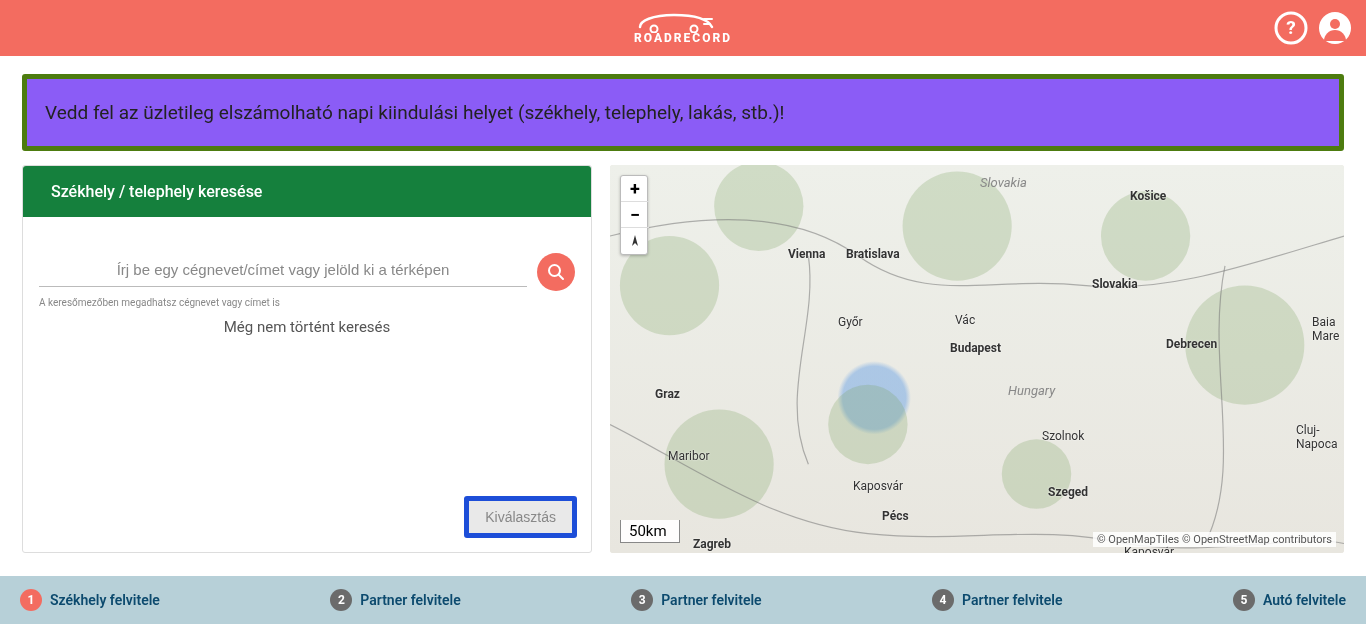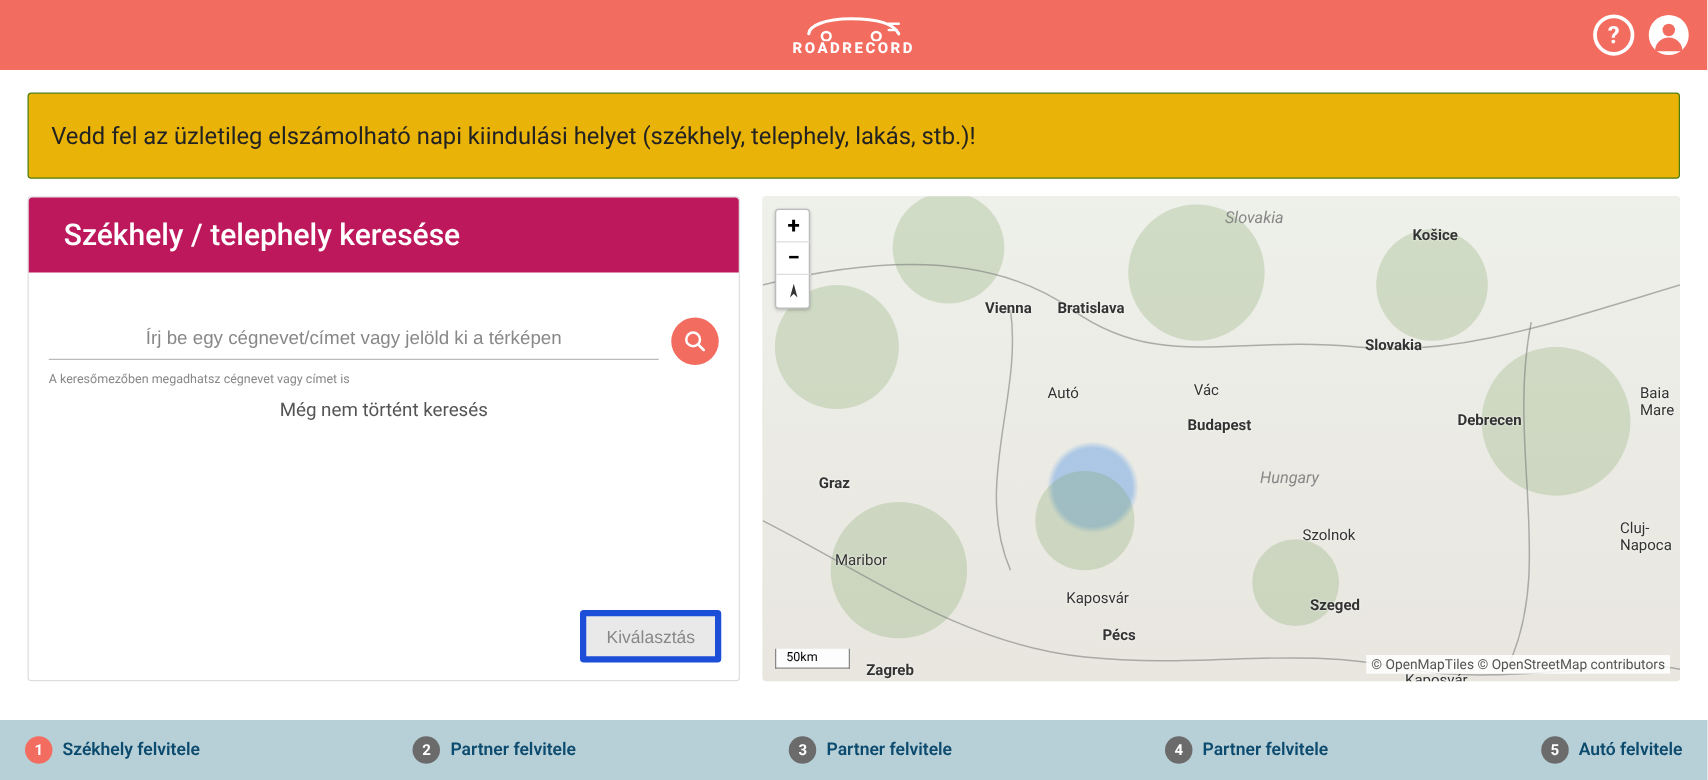--- a/index.html
+++ b/index.html
@@ -1,32 +1,32 @@
 <!DOCTYPE html>
 <html><head>
 <meta charset="utf-8">
 <style>
   * { margin: 0; padding: 0; box-sizing: border-box; }
   body { font-family: -apple-system, BlinkMacSystemFont, "Segoe UI", Roboto, Arial, sans-serif; background: #fff; width: 1366px; height: 624px; overflow: hidden; }
 
   
   .header { background: #f36c60; height: 56px; display: flex; align-items: center; justify-content: center; position: relative; }
-  .logo-wrap { display: flex; flex-direction: column; align-items: center; color: #fff; }
+  .logo-wrap { display: flex; flex-direction: column; align-items: flex-start; color: #fff; }
   .logo-text { font-size: 12px; font-weight: 800; letter-spacing: 2px; margin-top: -2px; }
   .header-icons { position: absolute; right: 14px; top: 50%; transform: translateY(-50%); display: flex; gap: 10px; align-items: center; }
   .circle-icon { width: 34px; height: 34px; border-radius: 50%; display: flex; align-items: center; justify-content: center; color: #f36c60; cursor: pointer; }
 
   
   .main { padding: 18px 22px 0 22px; }
-  .info-bar { background: #eab308; border: 1px solid #4d7c0f; border-radius: 3px; padding: 22px 18px; font-size: 19px; color: #222; }
+  .info-bar { background: #8b5cf6; border: 5px solid #4d7c0f; border-radius: 3px; padding: 22px 18px; font-size: 19px; color: #222; }
   .content-row { display: flex; gap: 18px; margin-top: 14px; }
 
   
   .search-panel { width: 570px; border: 1px solid #ddd; border-radius: 3px; background: #fff; display: flex; flex-direction: column; height: 388px; }
-  .panel-header { background: #be185d; color: #fff; font-size: 24px; font-weight: 500; padding: 16px 28px; border-radius: 3px 3px 0 0; }
+  .panel-header { background: #15803d; color: #fff; font-size: 16px; font-weight: 500; padding: 16px 28px; border-radius: 3px 3px 0 0; }
   .panel-body { padding: 36px 16px 0 16px; flex: 1; display: flex; flex-direction: column; }
   .search-row { display: flex; align-items: center; gap: 10px; }
   .search-input-wrap { flex: 1; border-bottom: 1px solid #bbb; padding-bottom: 4px; }
   .search-input { width: 100%; border: none; outline: none; font-size: 15px; color: #333; padding: 4px 0; text-align: center; }
   .search-input::placeholder { color: #888; }
   .search-btn { width: 38px; height: 38px; border-radius: 50%; background: #f36c60; display: flex; align-items: center; justify-content: center; cursor: pointer; flex-shrink: 0; }
   .help-text { font-size: 10px; color: #888; margin-top: 6px; }
   .no-search { text-align: center; font-size: 15px; color: #555; margin-top: 10px; }
   .panel-footer { display: flex; justify-content: flex-end; padding: 10px 14px 14px 14px; }
   .select-btn { background: #e9e9e9; color: #888; border: 5px solid #1d4ed8; border-radius: 3px; padding: 8px 16px; font-size: 14px; cursor: default; }
@@ -46,21 +46,21 @@
   
   .city-label { position: absolute; font-size: 12px; color: #333; text-shadow: 0 0 2px #fff; }
   .city-label.big { font-weight: 700; }
   .country-label { position: absolute; font-size: 13px; color: #888; font-style: italic; }
 
   .map-controls { position: absolute; top: 10px; left: 10px; background: #fff; border: 1px solid #bbb; border-radius: 3px; box-shadow: 0 1px 3px rgba(0,0,0,0.25); width: 28px; }
   .map-ctrl-btn { width: 28px; height: 26px; display: flex; align-items: center; justify-content: center; font-size: 18px; font-weight: bold; cursor: pointer; border-bottom: 1px solid #ddd; }
   .map-ctrl-btn:last-child { border-bottom: none; }
   .compass-btn svg { display:block; }
 
-  .scale-bar { position: absolute; bottom: 10px; left: 10px; background: rgba(255,255,255,0.92); border: 1px solid #888; border-top: none; padding: 2px 8px 2px 8px; font-size: 10px; min-width: 60px; }
+  .scale-bar { position: absolute; bottom: 10px; left: 10px; background: rgba(255,255,255,0.92); border: 1px solid #888; border-top: none; padding: 2px 8px 2px 8px; font-size: 15px; min-width: 60px; }
   .attribution { position: absolute; bottom: 6px; right: 8px; font-size: 11px; color: #555; background: rgba(255,255,255,0.85); padding: 1px 4px; }
 
   
   .stepbar { position: absolute; bottom: 0; left: 0; right: 0; height: 48px; background: #b7d0d8; display: flex; align-items: center; justify-content: space-between; padding: 0 20px; }
   .step { display: flex; align-items: center; gap: 8px; }
   .step-num { width: 22px; height: 22px; border-radius: 50%; background: #6b6b6b; color: #fff; font-size: 12px; font-weight: bold; display: flex; align-items: center; justify-content: center; }
   .step.active .step-num { background: #f36c60; }
   .step-label { font-size: 14px; color: #0c4a6e; font-weight: 600; }
 </style>
 </head>
@@ -143,21 +143,21 @@
           <path d="M200,90 C210,160 170,230 200,300"></path>
           <path d="M620,100 C600,200 640,300 600,380"></path>
         </g>
       </svg>
 
       <div id="map-labels">
           <div class="country-label" style="top: 10px; left: 370px;">Slovakia</div>
           <div class="country-label" style="top: 218px; left: 398px;">Hungary</div>
           <div class="city-label big" style="top: 82px; left: 178px;">Vienna</div>
           <div class="city-label big" style="top: 82px; left: 236px;">Bratislava</div>
-          <div class="city-label" style="top: 150px; left: 228px;">Autó</div>
+          <div class="city-label" style="top: 150px; left: 228px;">Győr</div>
           <div class="city-label" style="top: 148px; left: 345px;">Vác</div>
           <div class="city-label big" style="top: 176px; left: 340px;">Budapest</div>
           <div class="city-label" style="top: 216px; left: 432px; margin-top: 48px;">Szolnok</div>
           <div class="city-label big" style="top: 112px; left: 482px;">Slovakia</div>
           <div class="city-label big" style="top: 24px; left: 520px;">Košice</div>
           <div class="city-label big" style="top: 172px; left: 556px;">Debrecen</div>
           <div class="city-label" style="top: 150px; left: 702px;">Baia Mare</div>
           <div class="city-label" style="top: 258px; left: 686px;">Cluj-Napoca</div>
           <div class="city-label big" style="top: 320px; left: 438px;">Szeged</div>
           <div class="city-label" style="top: 314px; left: 243px;">Kaposvár</div>

